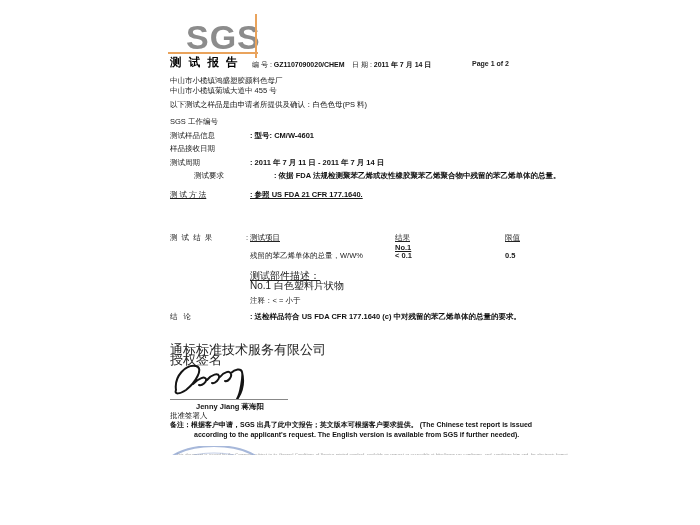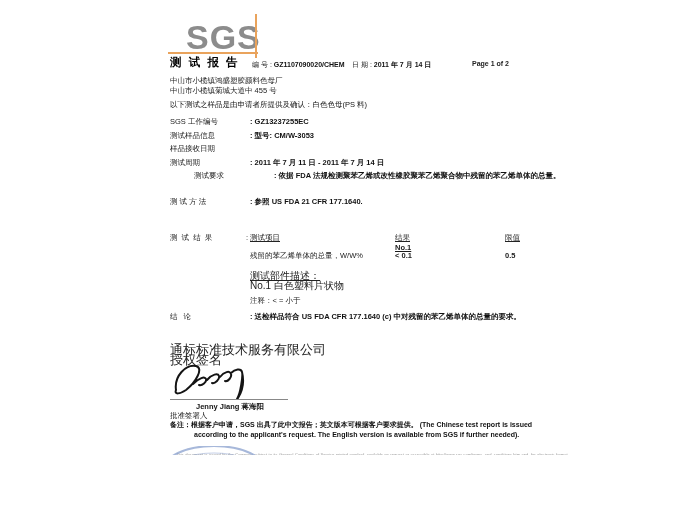--- a/index.html
+++ b/index.html
@@ -21,21 +21,21 @@
   
   .applicant{position:absolute;left:170px;top:76px;font-size:7.5px;line-height:10px;color:#222;}
   .intro{position:absolute;left:170px;top:100px;font-size:7.5px;color:#111;}
   
   .info{position:absolute;left:170px;top:117px;font-size:7.5px;}
   .info-row{display:flex;align-items:flex-start;margin-bottom:4px;line-height:9.5px;}
   .info-row .lbl{width:80px;flex:0 0 80px;color:#222;}
   .info-row .val{width:330px;font-weight:bold;color:#111;}
   .info-row.tall .val{width:322px;}
   .info-row.tall{margin-top:3px;margin-bottom:6px;padding-left:24px;}
-  .info-row.method{margin-top:16px;}
+  .info-row.method{margin-top:9px;text-decoration:underline;}
   
   .results{position:absolute;left:170px;top:233px;font-size:7.5px;width:420px;}
   .res-label{position:absolute;left:0;top:0;letter-spacing:1px;color:#222;text-align:right;}
   .res-colon{position:absolute;left:76px;top:0;}
   .col-item{position:absolute;left:80px;}
   .col-result{position:absolute;left:225px;}
   .col-limit{position:absolute;left:335px;}
   .u{text-decoration:underline;}
   .r-head{top:0;color:#222;}
   .r-no{top:10px;font-weight:bold;}
@@ -83,25 +83,24 @@
 
   <div class="applicant">
     <div>中山市小榄镇鸿盛塑胶颜料色母厂</div>
     <div>中山市小榄镇菊城大道中 455 号</div>
   </div>
   <div class="intro">以下测试之样品是由申请者所提供及确认：白色色母(PS 料)</div>
 
   <div class="info">
     <div class="info-row">
       <span class="lbl">SGS 工作编号</span>
-      <span class="val">: GZ13237255EC</span>
     </div>
     <div class="info-row">
       <span class="lbl">测试样品信息</span>
-      <span class="val">: 型号: CM/W-3053</span>
+      <span class="val">: 型号: CM/W-4601</span>
     </div>
     <div class="info-row">
       <span class="lbl">样品接收日期</span>
     </div>
     <div class="info-row">
       <span class="lbl">测试周期</span>
       <span class="val">: 2011 年 7 月 11 日 - 2011 年 7 月 14 日</span>
     </div>
     <div class="info-row tall">
       <span class="lbl">测试要求</span>

